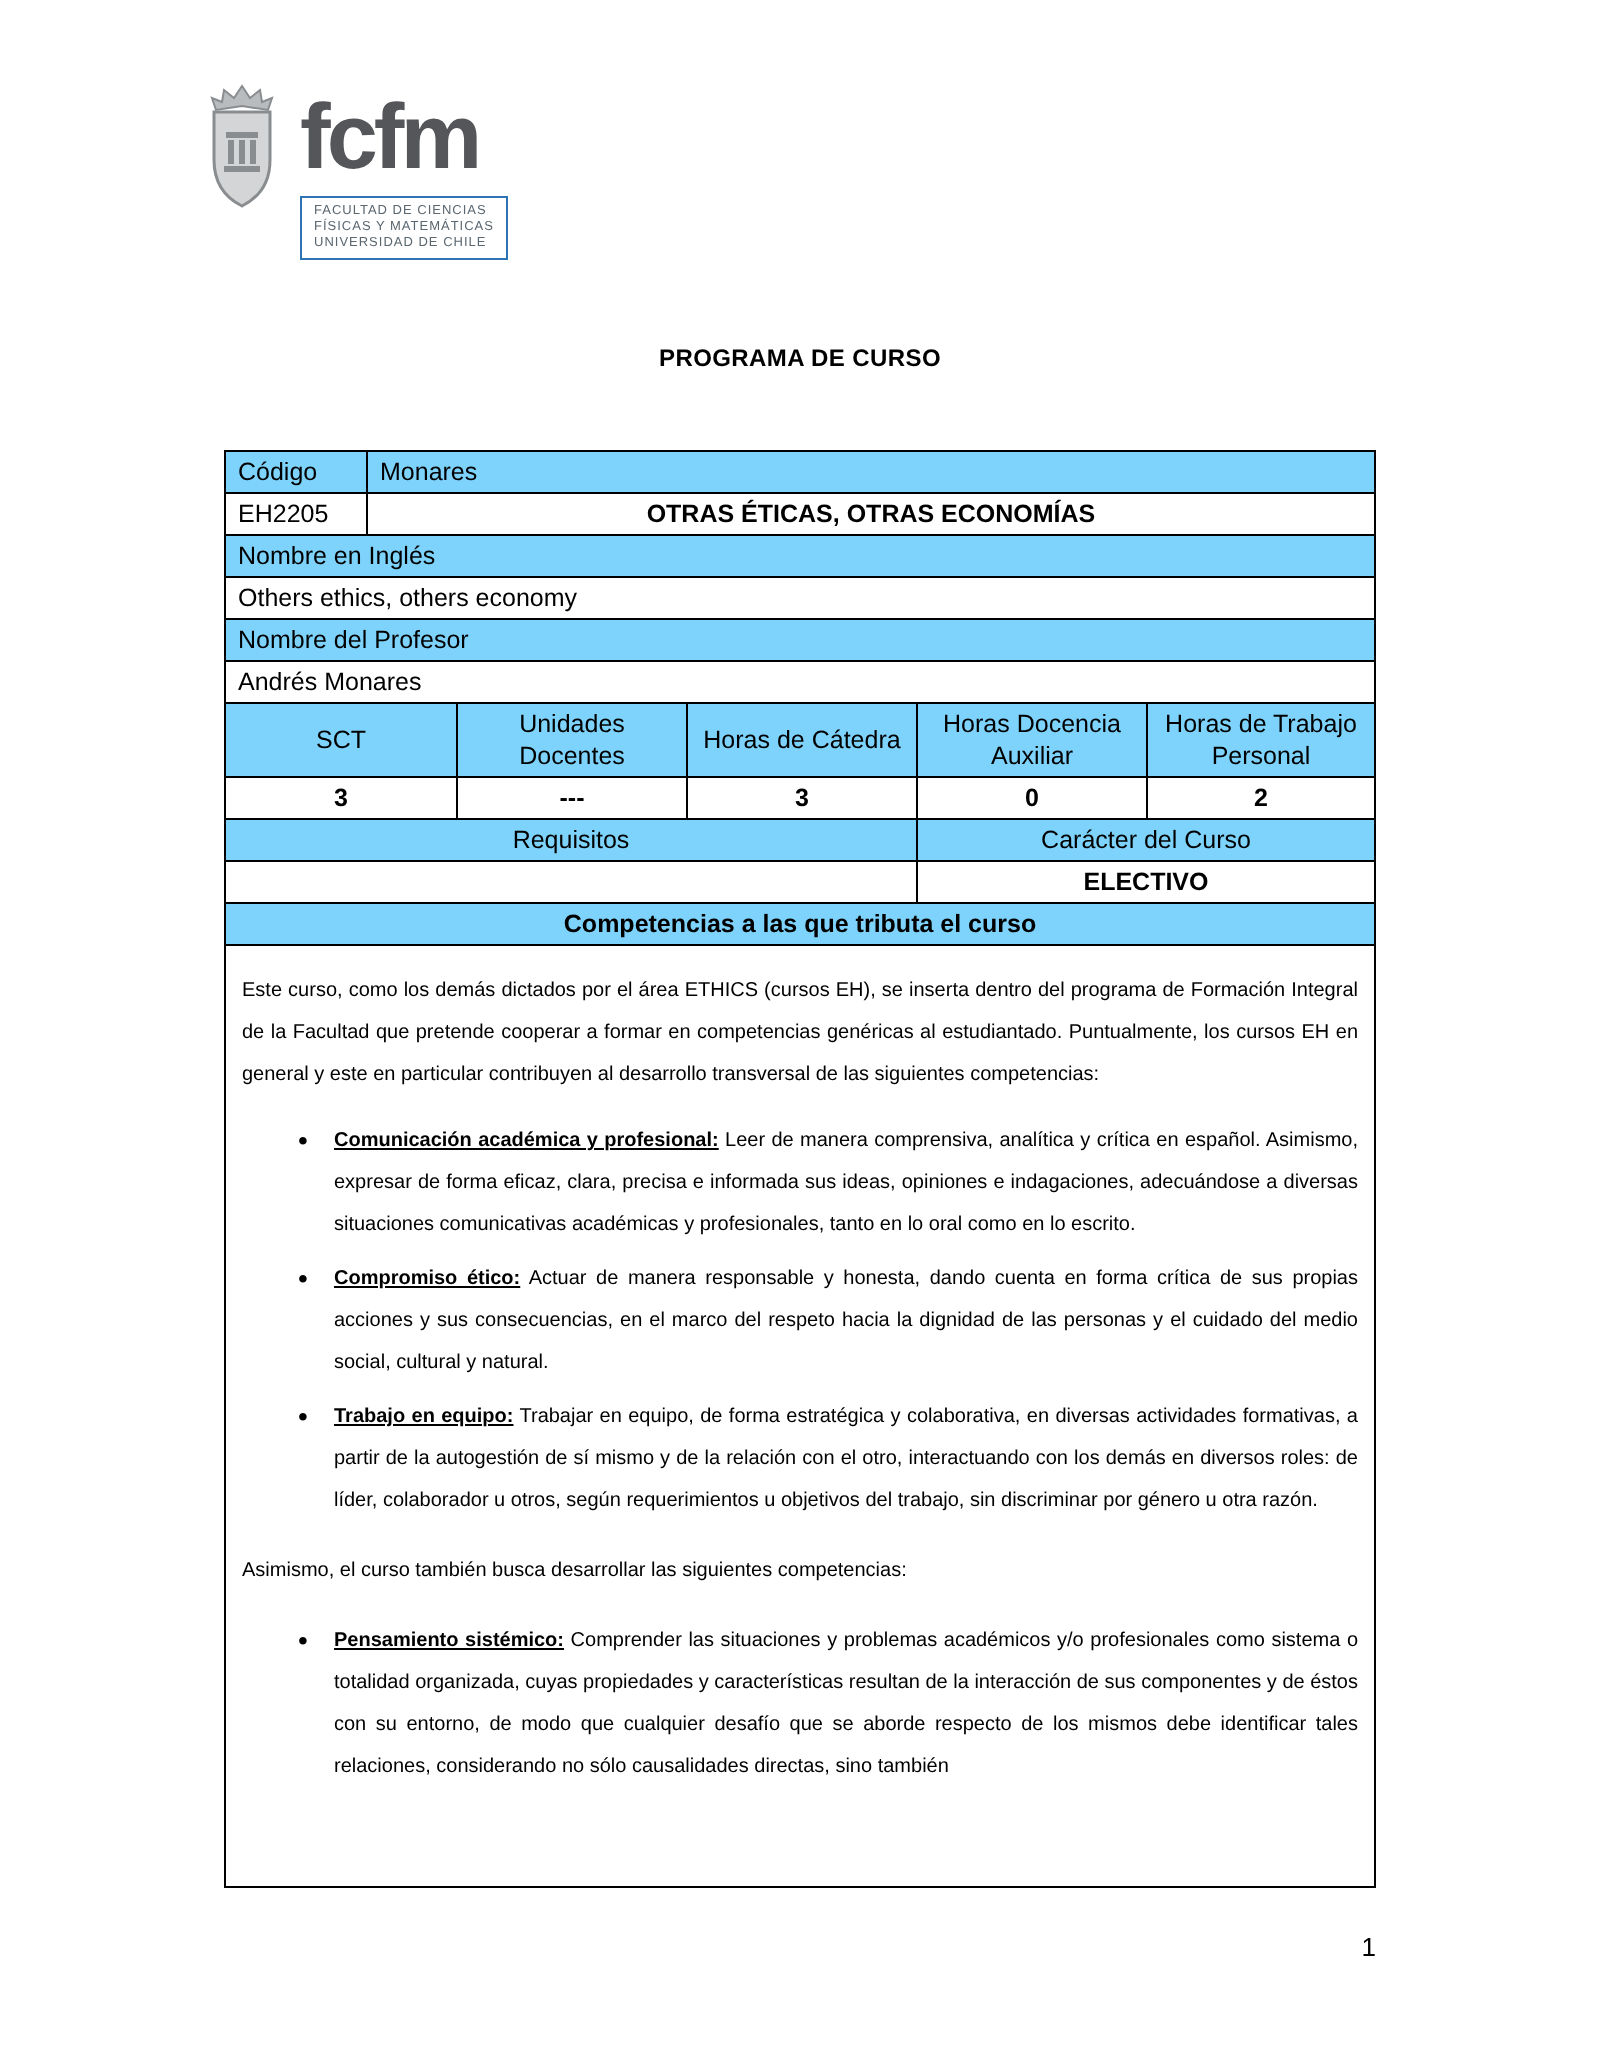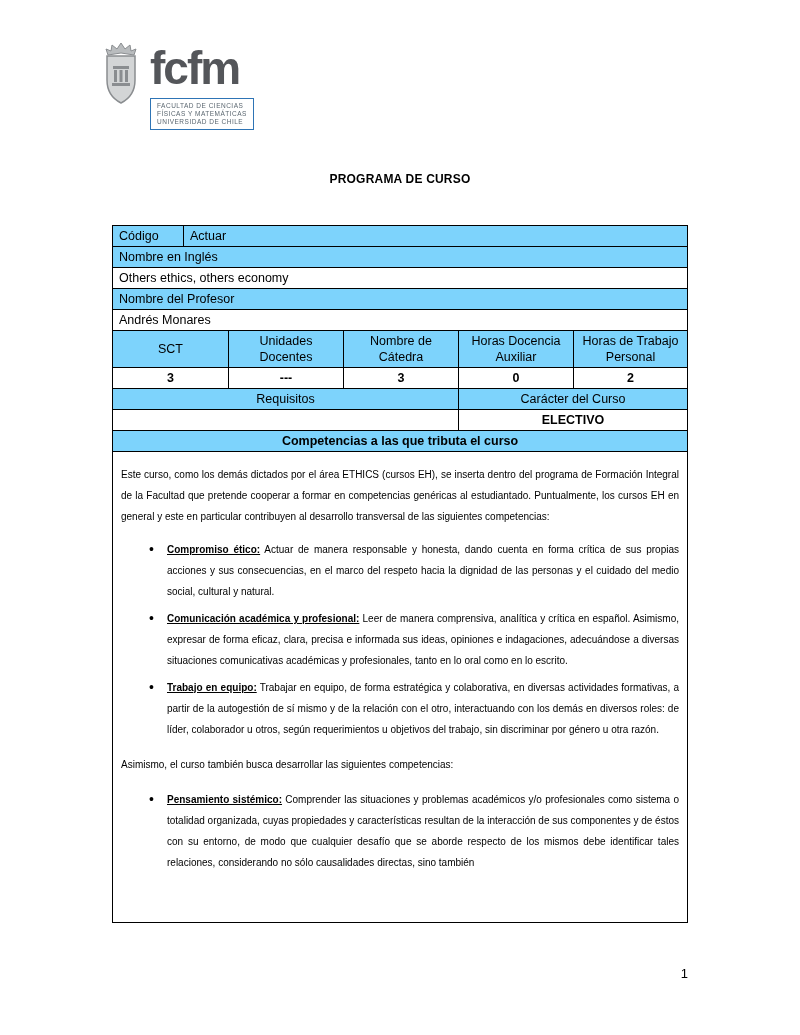--- a/index.html
+++ b/index.html
@@ -97,44 +97,48 @@
       </div>
     </div>
   </div>
 
   <div class="doc-title">PROGRAMA DE CURSO</div>
 
   <div class="doc-table">
 
     <div class="trow">
       <div class="tcell gray w70">Código</div>
-      <div class="tcell gray grow">Actuar</div>
+      <div class="tcell gray grow">Monares</div>
     </div>
 
+    <div class="trow">
+      <div class="tcell w70">EH2205</div>
+      <div class="tcell grow bold center">OTRAS ÉTICAS, OTRAS ECONOMÍAS</div>
+    </div>
 
     <div class="trow">
       <div class="tcell gray grow">Nombre en Inglés</div>
     </div>
 
     <div class="trow">
       <div class="tcell grow">Others ethics, others economy</div>
     </div>
 
     <div class="trow">
       <div class="tcell gray grow">Nombre del Profesor</div>
     </div>
 
     <div class="trow">
       <div class="tcell grow">Andrés Monares</div>
     </div>
 
     <div class="trow">
       <div class="tcell gray w115 center hdr2">SCT</div>
       <div class="tcell gray w115 center hdr2">Unidades Docentes</div>
-      <div class="tcell gray w115 center hdr2">Nombre de Cátedra</div>
+      <div class="tcell gray w115 center hdr2">Horas de Cátedra</div>
       <div class="tcell gray w115 center hdr2">Horas Docencia Auxiliar</div>
       <div class="tcell gray grow center hdr2">Horas de Trabajo Personal</div>
     </div>
 
     <div class="trow">
       <div class="tcell w115 center bold">3</div>
       <div class="tcell w115 center bold">---</div>
       <div class="tcell w115 center bold">3</div>
       <div class="tcell w115 center bold">0</div>
       <div class="tcell grow center bold">2</div>
@@ -152,22 +156,22 @@
 
     <div class="trow">
       <div class="tcell gray grow center bold">Competencias a las que tributa el curso</div>
     </div>
 
     <div class="trow">
       <div class="tcell grow bodycell" style="display:block;">
         <p>Este curso, como los demás dictados por el área ETHICS (cursos EH), se inserta dentro del programa de Formación Integral de la Facultad que pretende cooperar a formar en competencias genéricas al estudiantado. Puntualmente, los cursos EH en general y este en particular contribuyen al desarrollo transversal de las siguientes competencias:</p>
 
         <ul class="bullets">
+          <li><span class="lead">Comunicación académica y profesional:</span><span> Leer de manera comprensiva, analítica y crítica en español. Asimismo, expresar de forma eficaz, clara, precisa e informada sus ideas, opiniones e indagaciones, adecuándose a diversas situaciones comunicativas académicas y profesionales, tanto en lo oral como en lo escrito.</span></li>
           <li><span class="lead">Compromiso ético:</span><span> Actuar de manera responsable y honesta, dando cuenta en forma crítica de sus propias acciones y sus consecuencias, en el marco del respeto hacia la dignidad de las personas y el cuidado del medio social, cultural y natural.</span></li>
-          <li><span class="lead">Comunicación académica y profesional:</span><span> Leer de manera comprensiva, analítica y crítica en español. Asimismo, expresar de forma eficaz, clara, precisa e informada sus ideas, opiniones e indagaciones, adecuándose a diversas situaciones comunicativas académicas y profesionales, tanto en lo oral como en lo escrito.</span></li>
           <li><span class="lead">Trabajo en equipo:</span><span> Trabajar en equipo, de forma estratégica y colaborativa, en diversas actividades formativas, a partir de la autogestión de sí mismo y de la relación con el otro, interactuando con los demás en diversos roles: de líder, colaborador u otros, según requerimientos u objetivos del trabajo, sin discriminar por género u otra razón.</span></li>
         </ul>
 
         <p class="mid">Asimismo, el curso también busca desarrollar las siguientes competencias:</p>
 
         <ul class="bullets">
           <li><span class="lead">Pensamiento sistémico:</span><span> Comprender las situaciones y problemas académicos y/o profesionales como sistema o totalidad organizada, cuyas propiedades y características resultan de la interacción de sus componentes y de éstos con su entorno, de modo que cualquier desafío que se aborde respecto de los mismos debe identificar tales relaciones, considerando no sólo causalidades directas, sino también</span></li>
         </ul>
       </div>
     </div>

